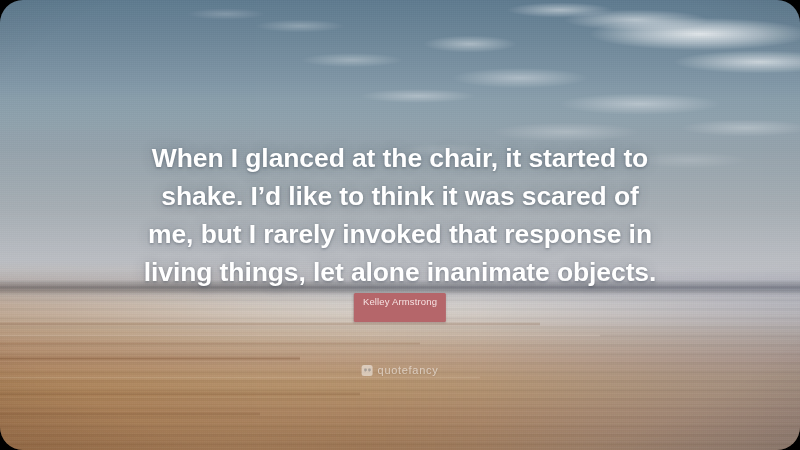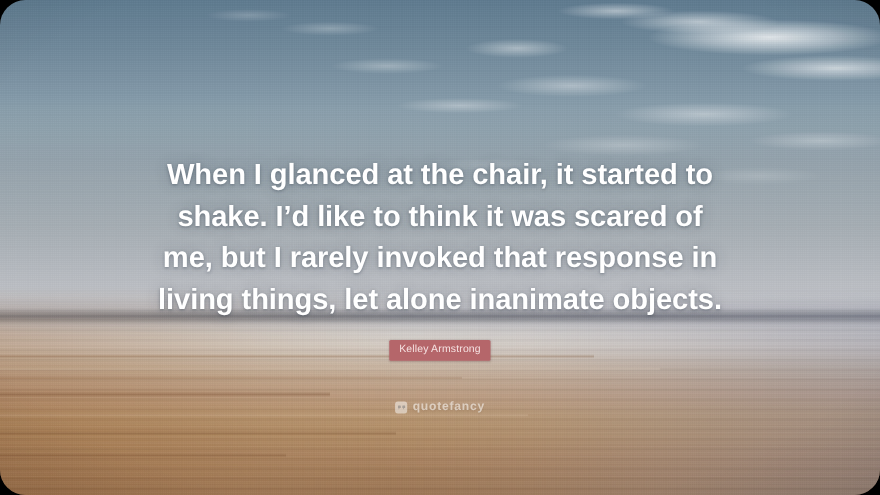--- a/index.html
+++ b/index.html
@@ -156,28 +156,28 @@
     font-size:26.5px;
     font-weight:700;
     line-height:38px;
     letter-spacing:-0.1px;
     text-shadow:0 1px 3px rgba(40,52,66,0.42), 0 0 14px rgba(40,52,66,0.24);
     white-space:pre-line;
   }
 
   #author-badge {
     position:absolute;
-    left:50%; top:309px;
+    left:50%; top:293px;
     transform:translateX(-50%);
     background:#b5666a;
     color:#f6e2e2;
     font-size:9.5px;
     font-weight:400;
     letter-spacing:.15px;
-    padding:4px 9px 5px;
+    padding:4px 9px 15px;
     border-radius:1.5px;
     box-shadow:0 1px 2px rgba(60,20,22,0.22);
     line-height:1;
   }
 
   #watermark {
     position:absolute;
     left:50%; top:365px;
     transform:translateX(-50%);
     display:flex; align-items:center; gap:5px;
@@ -189,21 +189,21 @@
     border-radius:2.5px;
     background:rgba(255,255,255,.80);
     display:flex; align-items:center; justify-content:center;
     flex:0 0 auto;
   }
   #watermark-icon svg { display:block; }
 
   #watermark-text {
     color:rgba(255,255,255,.86);
     font-size:11px;
-    font-weight:700;
+    font-weight:400;
     letter-spacing:.7px;
     line-height:1;
     text-shadow:0 1px 2px rgba(90,60,40,0.25);
   }
 </style>
 </head>
 <body>
 
 <div id="poster">
 

